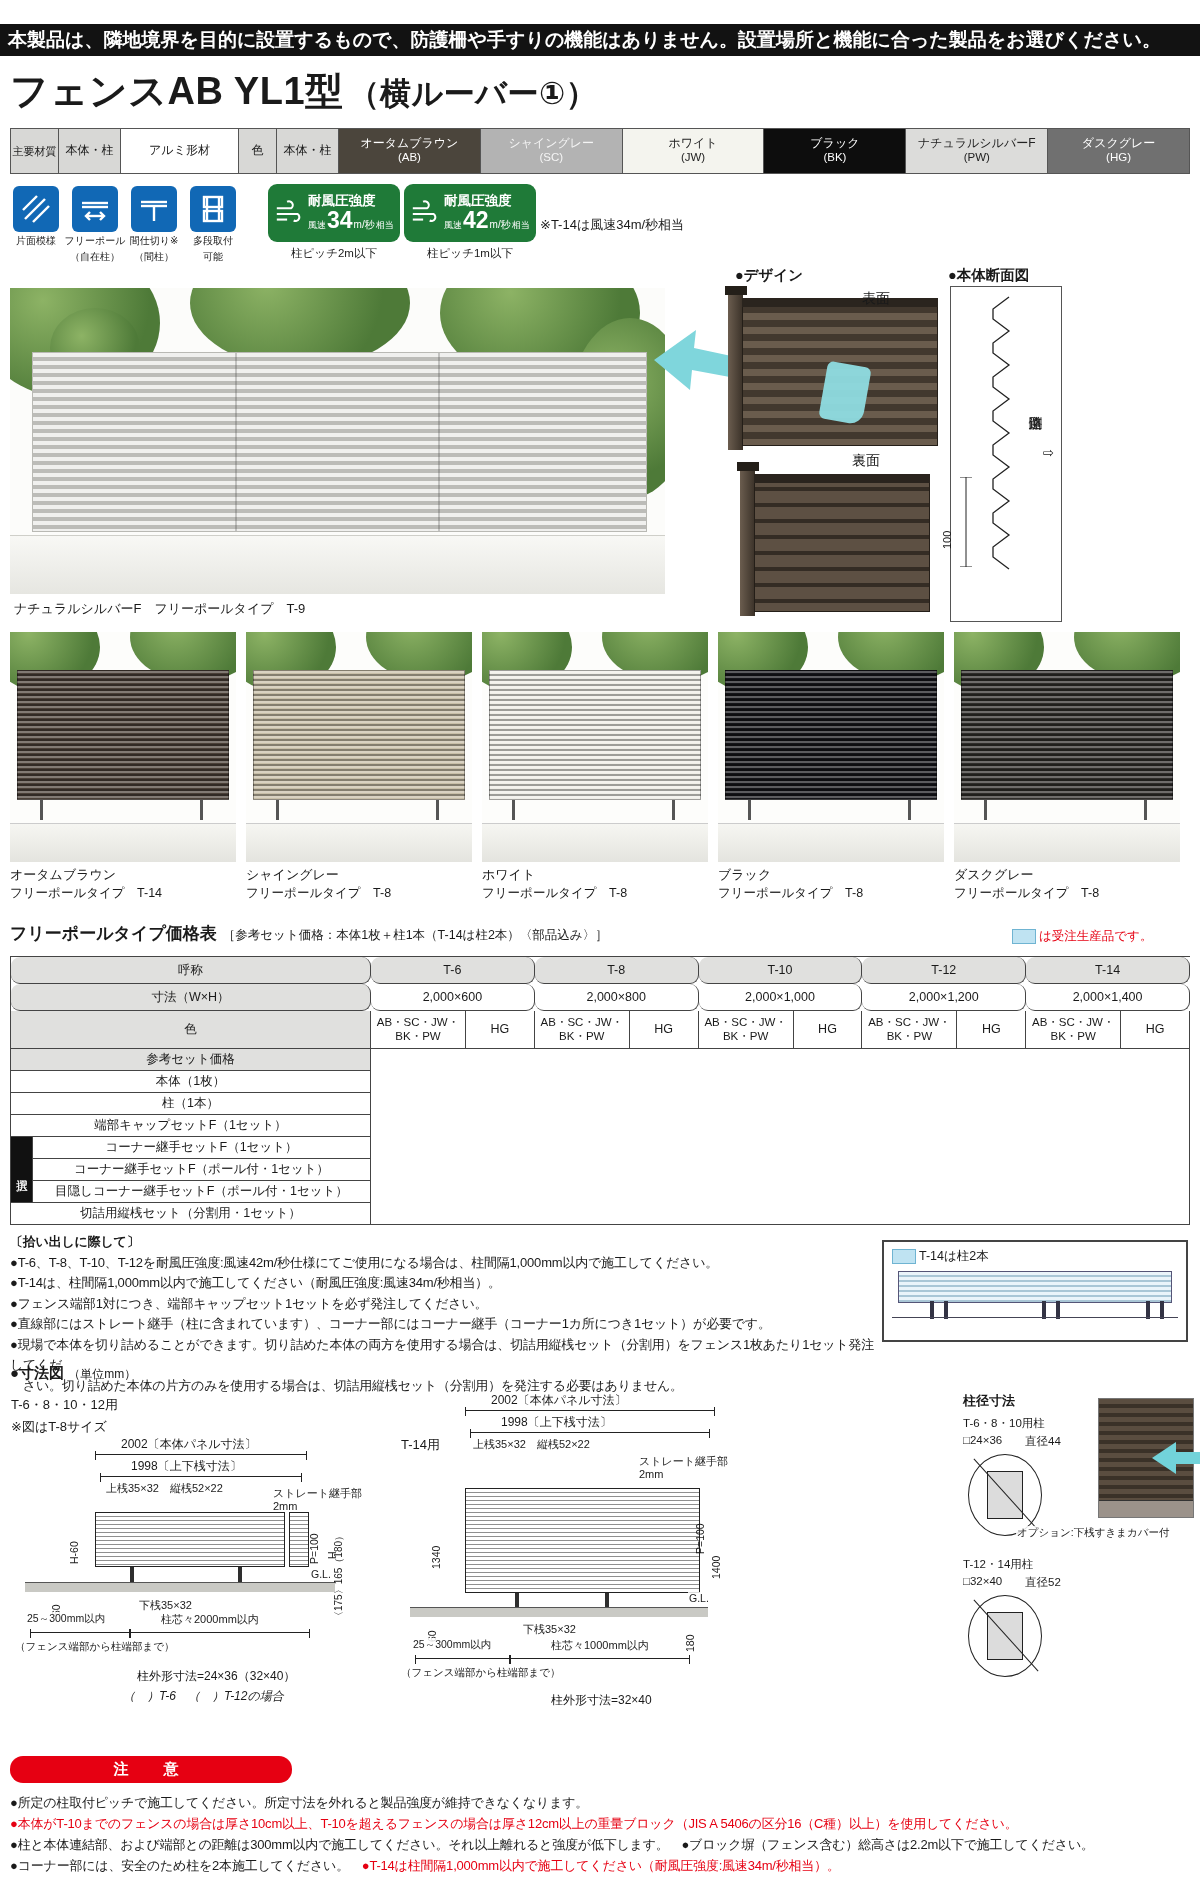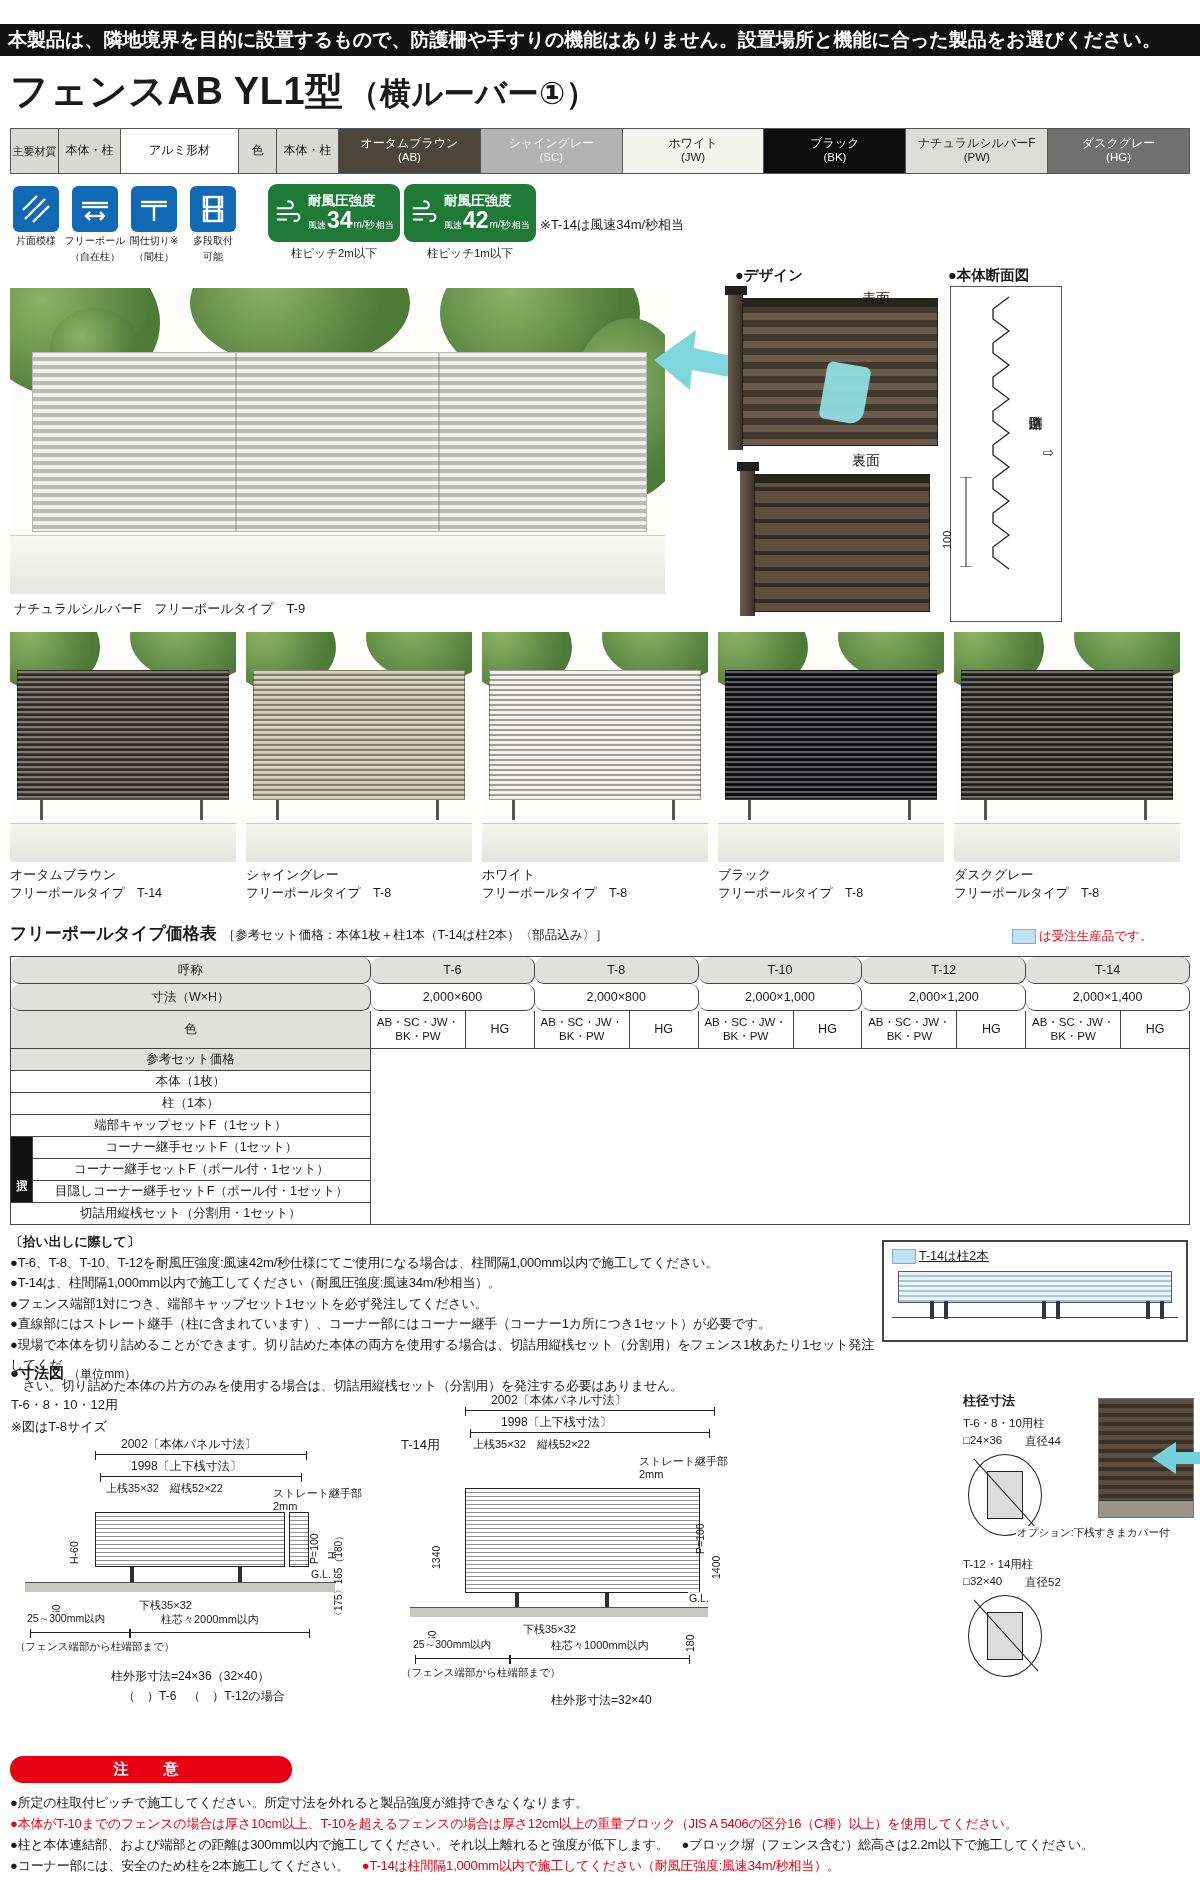--- a/index.html
+++ b/index.html
@@ -113,21 +113,21 @@
   .pt-body-left .ptc{width:100%;}
   .sel-group{display:flex;}
   .sel-cell{flex:0 0 22px;background:#111;color:#fff;border-right:1px solid #444;border-bottom:1px solid #444;
       box-sizing:border-box;display:flex;align-items:center;justify-content:center;font-size:12px;}
   .sel-rows{flex:1;display:flex;flex-direction:column;}
   .pt-empty{flex:1;border-right:1px solid #444;border-bottom:1px solid #444;box-sizing:border-box;background:#fff;}
 
   
   .notes{position:absolute;left:10px;top:1232px;width:868px;font-size:13px;line-height:20.5px;letter-spacing:-.2px;}
   .t14box{position:absolute;left:882px;top:1240px;width:306px;height:102px;border:2px solid #444;
-      box-sizing:border-box;padding:6px 8px;text-decoration:underline;}
+      box-sizing:border-box;padding:6px 8px;}
   .t14-head{display:flex;align-items:center;font-size:12.5px;}
   .t14-fence{position:relative;margin-top:6px;height:52px;}
   .t14-panel{position:absolute;left:6px;right:6px;top:0;height:30px;border:1px solid #557;
       background:repeating-linear-gradient(180deg,#eaf4fa 0 3px,#a9c6d6 3px 5px);}
   .t14-post{position:absolute;top:30px;width:4px;height:18px;background:#334;}
   .t14-gl{position:absolute;left:0;right:0;top:46px;border-top:1px solid #445;}
 
   
   .dim-title{position:absolute;left:10px;top:1364px;font-size:15px;font-weight:900;}
   .dim-unit{font-size:12px;font-weight:normal;}
@@ -522,22 +522,22 @@
     <span class="dlabel d10" style="left:300px;top:176px;">G.L.</span>
     <div class="gband" style="left:15px;top:190px;width:310px;"></div>
     <span class="rot" style="left:52px;top:212px;">60</span>
     <span class="dlabel" style="left:128px;top:206px;">下桟35×32</span>
     <span class="dlabel d10" style="left:16px;top:220px;">25～300mm以内</span>
     <span class="dlabel" style="left:150px;top:220px;">柱芯々2000mm以内</span>
     <div class="dimline" style="left:20px;top:240px;width:100px;"></div>
     <div class="dimline" style="left:120px;top:240px;width:180px;"></div>
     <span class="dlabel d10" style="left:4px;top:248px;">（フェンス端部から柱端部まで）</span>
     <span class="rot" style="left:336px;top:215px;font-size:10px;">〈175〉165（180）</span>
-    <span class="dlabel d12" style="left:100px;top:276px;">柱外形寸法=24×36（32×40）</span>
-    <span class="dlabel d12" style="left:112px;top:296px;">（　）T-6　（　）T-12の場合</span>
+    <span class="dlabel d12" style="left:126px;top:276px;">柱外形寸法=24×36（32×40）</span>
+    <span class="dlabel d12" style="left:112px;top:296px;font-style:italic;">（　）T-6　（　）T-12の場合</span>
   </div>
 
   <div class="dfig" style="left:400px;top:1392px;width:330px;height:335px;">
     <span class="dlabel d13" style="left:0;top:44px;">T-14用</span>
     <span class="dlabel d12" style="left:90px;top:0;">2002〔本体パネル寸法〕</span>
     <div class="dimline" style="left:65px;top:18px;width:250px;"></div>
     <span class="dlabel d12" style="left:100px;top:22px;">1998〔上下桟寸法〕</span>
     <div class="dimline" style="left:70px;top:40px;width:240px;"></div>
     <span class="dlabel" style="left:72px;top:45px;">上桟35×32　縦桟52×22</span>
     <span class="dlabel" style="left:238px;top:62px;">ストレート継手部</span>

